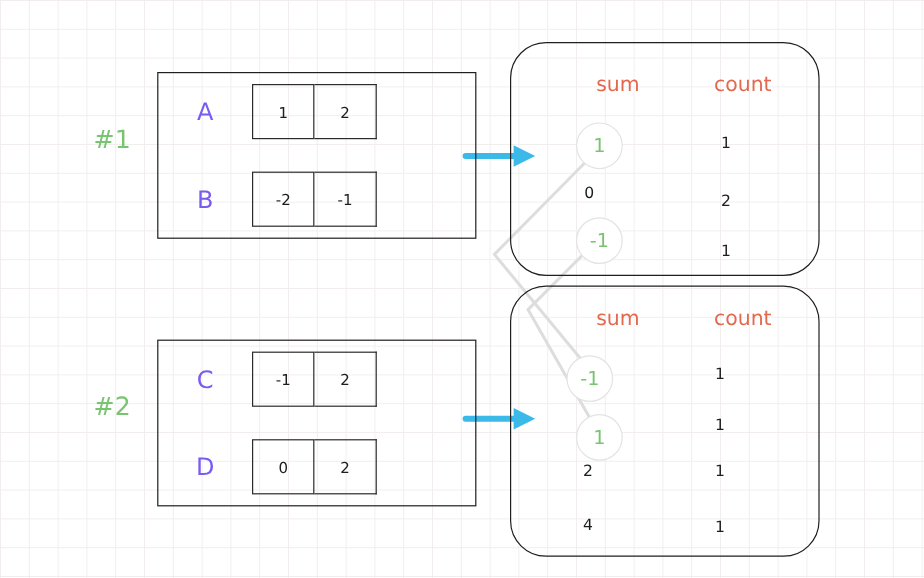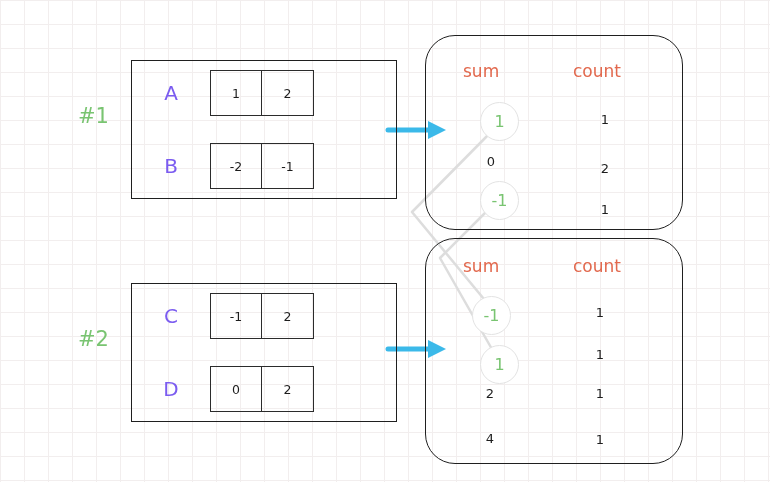--- a/index.html
+++ b/index.html
@@ -31,21 +31,21 @@
     width:52px; height:46px; border:1.3px solid #2b2b2b; box-sizing:border-box;
     display:flex; align-items:center; justify-content:center;
     font-size:12.5px; color:#1d1d1d; background:transparent;
   }
   .cell + .cell { border-left:none; }
 
   .hash-box { position:absolute; z-index:2; border:1.6px solid #1f1f1f; border-radius:30px; background:transparent; }
   #hashbox1 { left:425px; top:35px; width:256px; height:193px; }
   #hashbox2 { left:425px; top:238px; width:256px; height:224px; }
 
-  .hash-header { position:absolute; color:#e2694e; font-size:17px; width:70px; text-align:left; }
+  .hash-header { position:absolute; color:#e2694e; font-size:17px; width:70px; text-align:right; }
   .sum-circle {
     position:absolute; width:37px; height:37px; border:1.4px solid #e3e3e3; border-radius:50%;
     background:#ffffff; display:flex; align-items:center; justify-content:center;
     color:#79c471; font-size:16px;
   }
   .sum-plain { position:absolute; width:30px; text-align:center; color:#1d1d1d; font-size:13px; }
   .count-val { position:absolute; width:30px; text-align:center; color:#1d1d1d; font-size:13px; }
 
   
   #h1-sum-header   { left:37px;  top:25px; }

